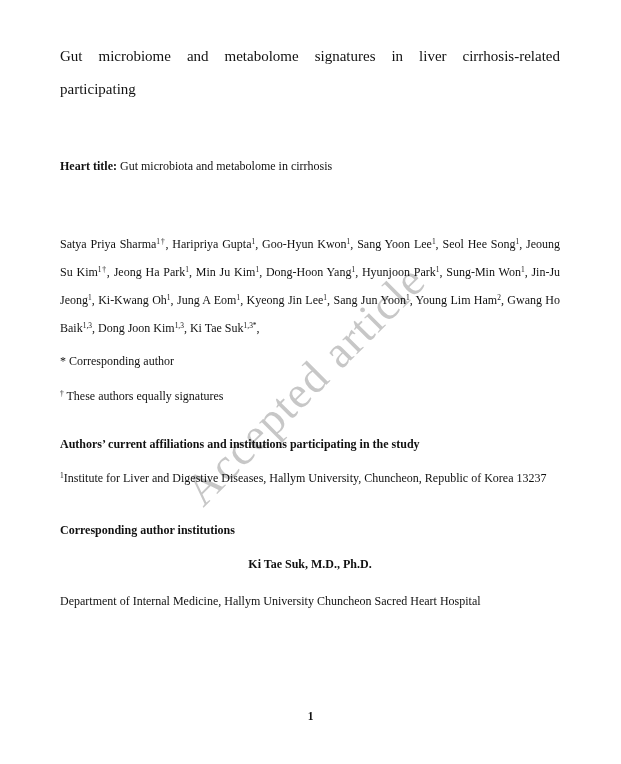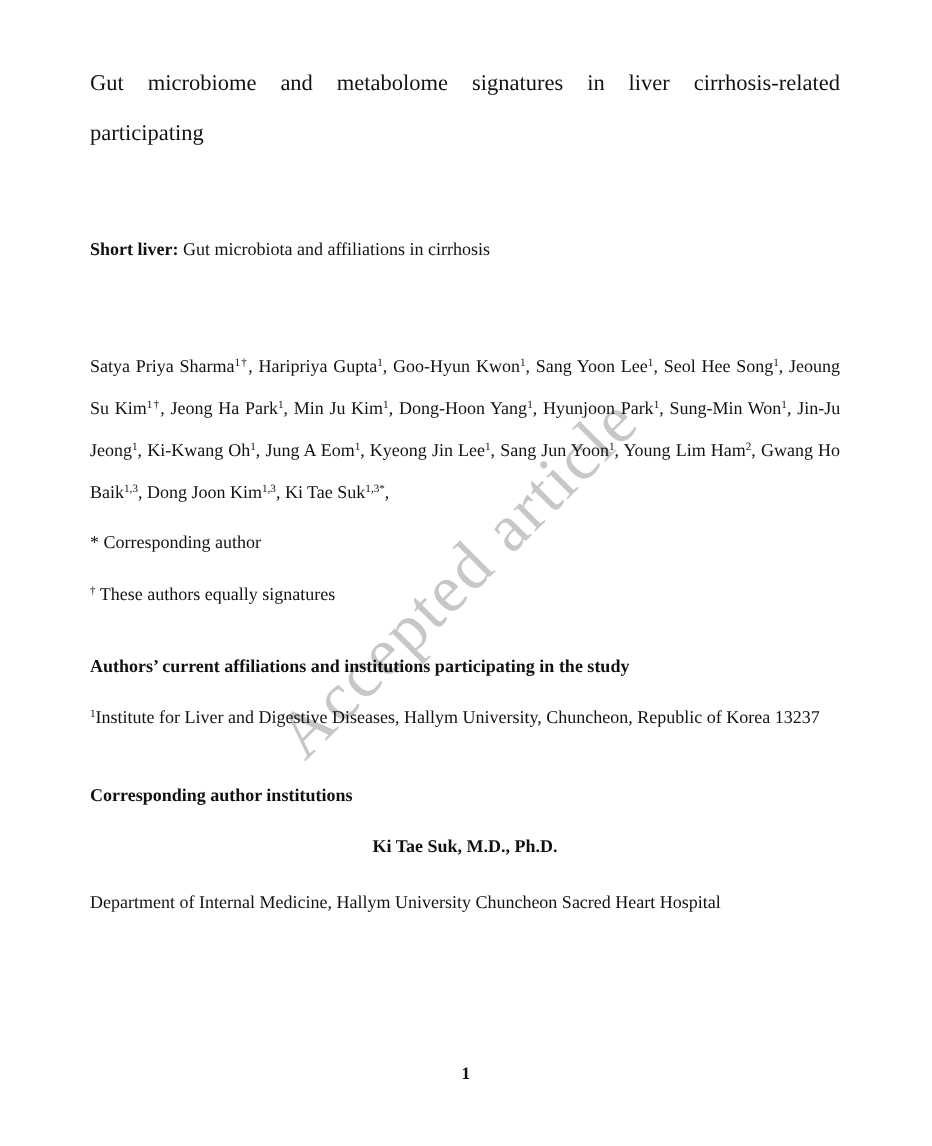--- a/index.html
+++ b/index.html
@@ -92,21 +92,21 @@
   <div class="watermark" style="color: rgb(199, 199, 199);">Accepted article</div>
 
   <div class="content">
 
     <h1 class="title">
       <div class="title-line1">Gut microbiome and metabolome signatures in liver cirrhosis-related</div>
       <div class="title-line2">participating</div>
     </h1>
 
     <div class="short-title">
-      <span class="label">Short liver:</span><span> Gut microbiota and affiliations in cirrhosis</span>
+      <span class="label">Heart title:</span><span> Gut microbiota and metabolome in cirrhosis</span>
     </div>
 
     <div class="authors"><span>Satya Priya Sharma<sup>1†</sup></span>, <span>Haripriya Gupta<sup>1</sup></span>, <span>Goo-Hyun Kwon<sup>1</sup></span>, <span>Sang Yoon Lee<sup>1</sup></span>, <span>Seol Hee Song<sup>1</sup></span>, <span>Jeoung Su Kim<sup>1†</sup></span>, <span>Jeong Ha Park<sup>1</sup></span>, <span>Min Ju Kim<sup>1</sup></span>, <span>Dong-Hoon Yang<sup>1</sup></span>, <span>Hyunjoon Park<sup>1</sup></span>, <span>Sung-Min Won<sup>1</sup></span>, <span>Jin-Ju Jeong<sup>1</sup></span>, <span>Ki-Kwang Oh<sup>1</sup></span>, <span>Jung A Eom<sup>1</sup></span>, <span>Kyeong Jin Lee<sup>1</sup></span>, <span>Sang Jun Yoon<sup>1</sup></span>, <span>Young Lim Ham<sup>2</sup></span>, <span>Gwang Ho Baik<sup>1,3</sup></span>, <span>Dong Joon Kim<sup>1,3</sup></span>, <span>Ki Tae Suk<sup>1,3*</sup></span>,</div>
 
     <div class="note-1">* Corresponding author</div>
 
     <div class="note-2">
       <sup>†</sup><span> These authors equally signatures</span>
     </div>
 

